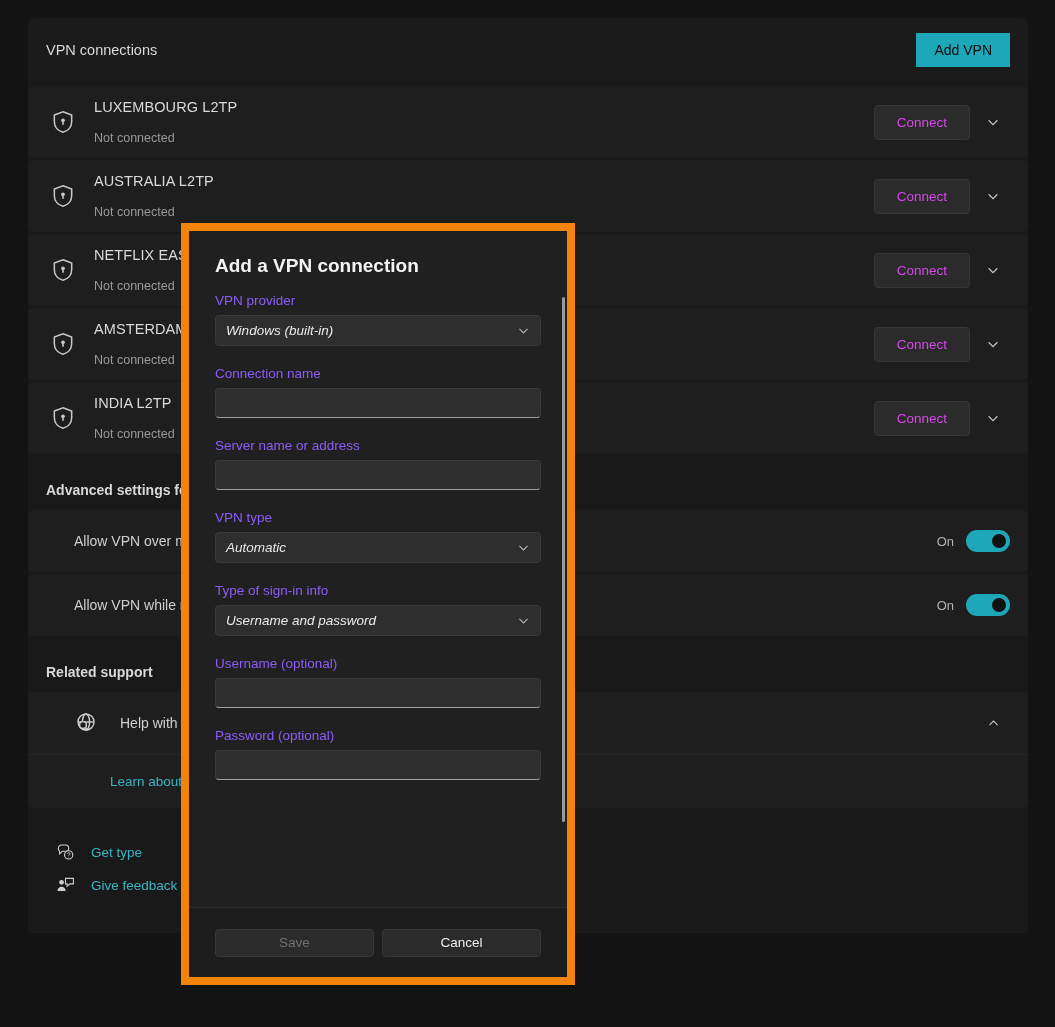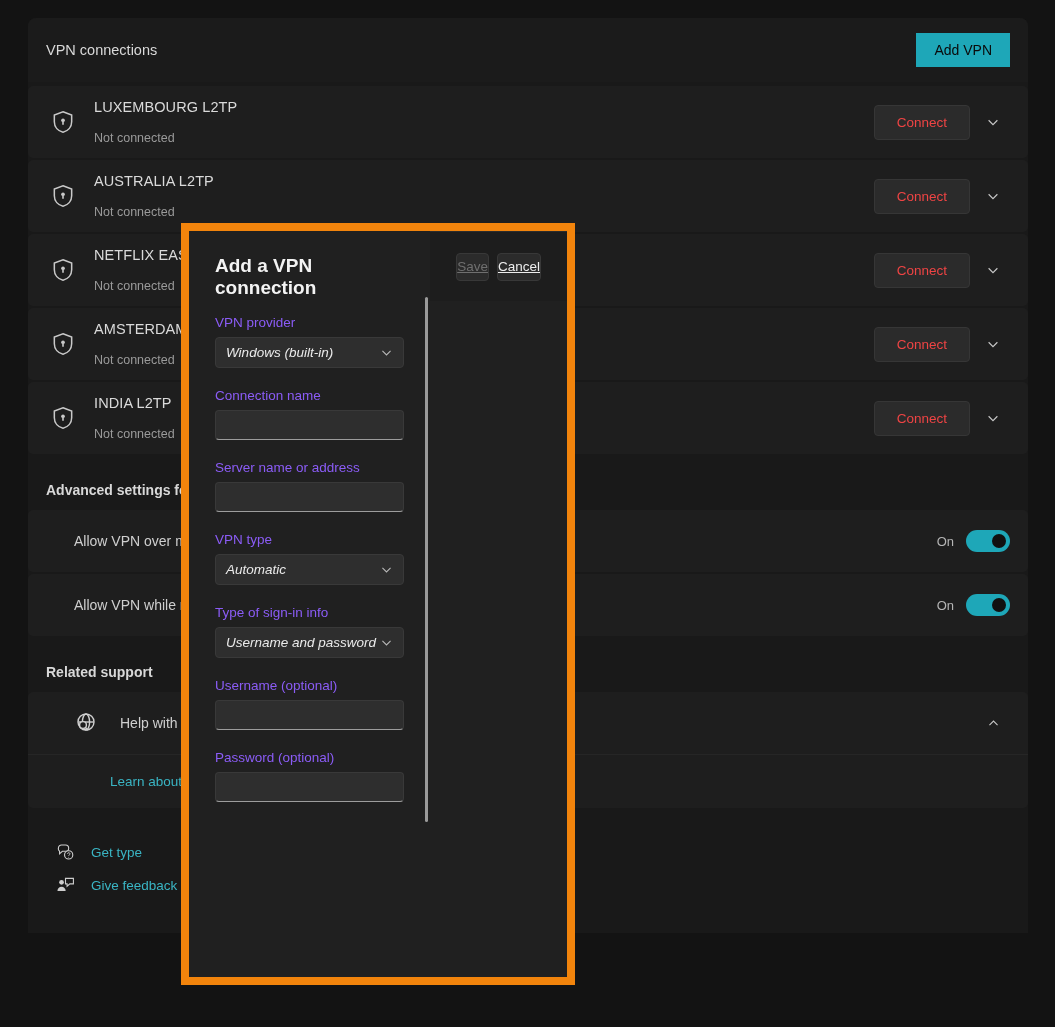--- a/index.html
+++ b/index.html
@@ -60,21 +60,21 @@
     margin-right: 18px;
     flex: 0 0 auto;
     color: #c9c9c9;
   }
   .vpn-names { display: flex; flex-direction: column; gap: 16px; }
   .vpn-name { font-size: 14.5px; color: #dadada; letter-spacing: .1px; }
   .vpn-sub { font-size: 12.5px; color: #9a9a9a; }
   .btn-soft {
     background: #2b2b2b;
     border: 1px solid #363636;
-    color: #ef4444;
+    color: #d946ef;
     font-size: 13.5px;
     border-radius: 4px;
     padding: 9px 22px;
     cursor: pointer;
     font-family: inherit;
   }
   .chev {
     width: 34px; height: 34px;
     display: flex; align-items: center; justify-content: center;
     color: #c8c8c8; margin-left: 6px; cursor: pointer;
@@ -131,21 +131,21 @@
     position: absolute;
     left: 181px; top: 223px;
     width: 394px; height: 762px;
     background: #f2840c;
     padding: 8px;
     z-index: 20;
   }
   .dlg {
     width: 100%; height: 100%;
     background: #202020;
-    display: flex; 
+    display: flex; flex-direction: column;
     position: relative;
     overflow: hidden;
   }
   .dlg-body {
     flex: 1;
     padding: 24px 26px 18px 26px;
     overflow: hidden;
     position: relative;
   }
   .dlg-title {
@@ -183,21 +183,21 @@
     background: #1d1d1d;
     display: flex; align-items: center; gap: 8px;
     padding: 0 26px;
   }
   .btn-dlg {
     flex: 1; height: 28px;
     background: #2b2b2b;
     border: 1px solid #383838;
     border-radius: 4px;
     color: #ededed; font-size: 13.5px;
-    cursor: pointer; font-family: inherit; text-decoration: underline;
+    cursor: pointer; font-family: inherit;
   }
   .btn-dlg.disabled { color: #6f6f6f; cursor: default; }
 
   .dlg-scrollbar {
     position: absolute;
     right: 2px; top: 66px;
     width: 3px; height: 525px;
     background: #9a9a9a;
     border-radius: 2px;
     cursor: pointer;

